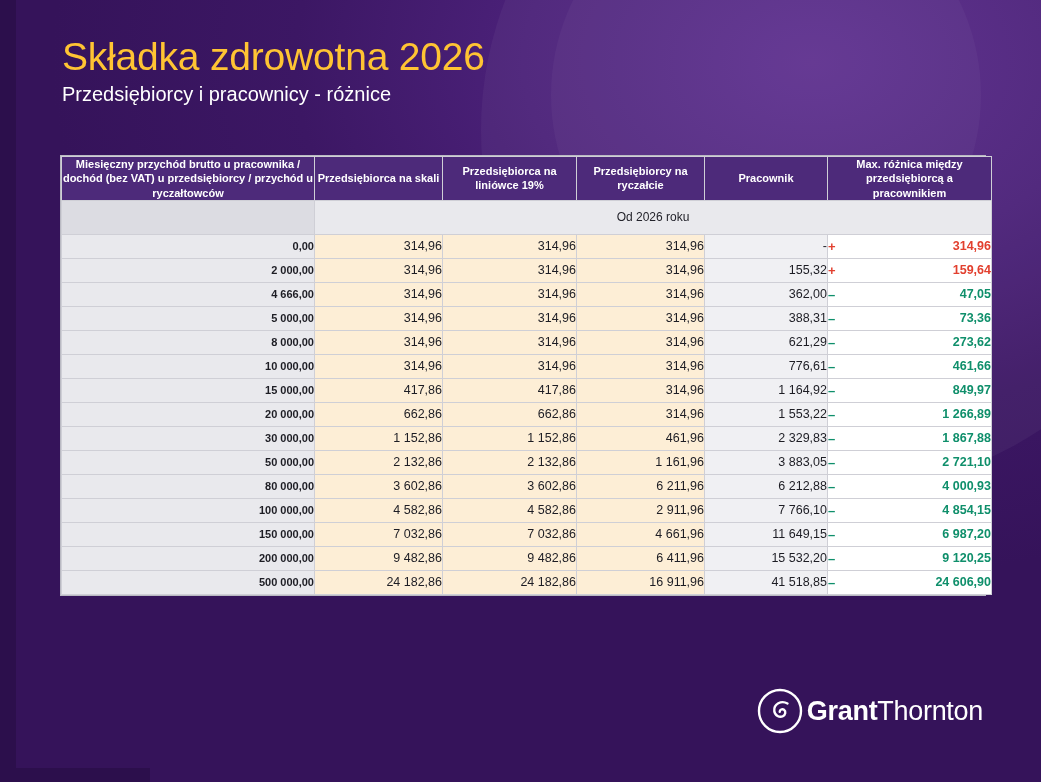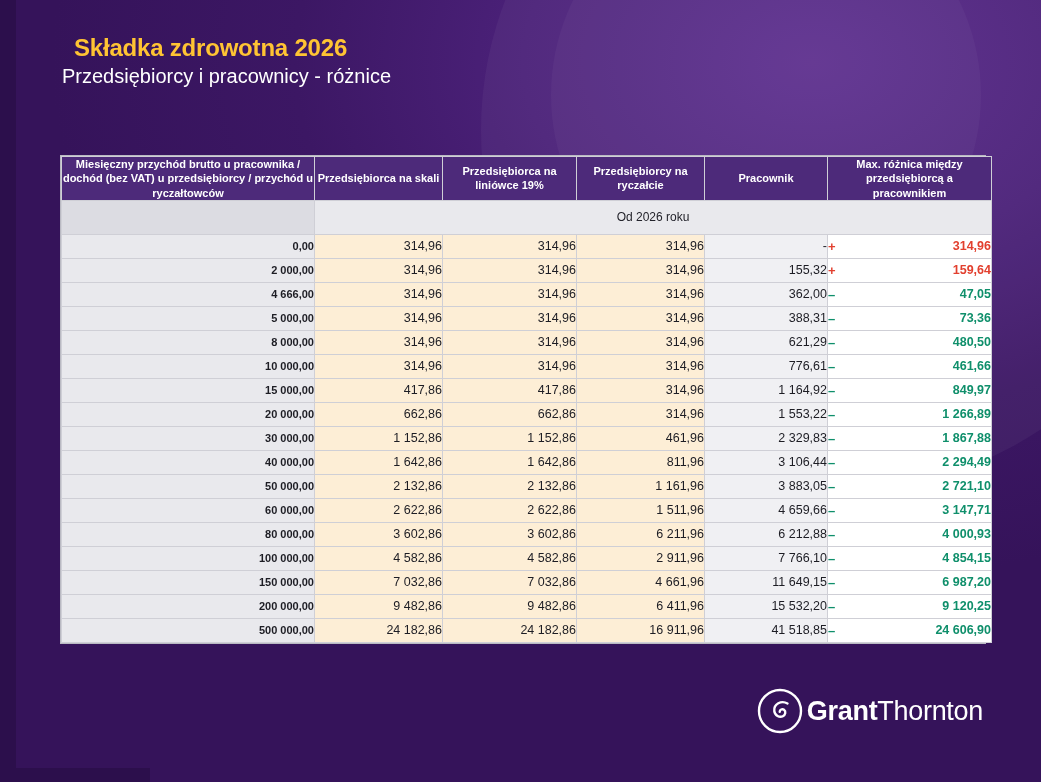--- a/index.html
+++ b/index.html
@@ -54,26 +54,26 @@
     background: #2c0f4c;
   }
 
   .titles {
     position: absolute;
     left: 62px;
     top: 34px;
     z-index: 5;
   }
   .title-main {
-    font-size: 24px;
-    font-weight: bold;
+    font-size: 39px;
+    font-weight: normal;
     color: #ffc433;
     letter-spacing: -0.2px;
     line-height: 1.18;
-    margin: 0 0 2px 12px;
+    margin: 0 0 2px 0;
   }
   .title-sub {
     font-size: 20px;
     font-weight: normal;
     color: #ffffff;
     line-height: 1.2;
     margin: 0;
   }
 
   .table-wrap {
@@ -273,21 +273,21 @@
           </tr>
           <tr>
             <td class="c-income">8 000,00</td>
             <td class="c-ent">314,96</td>
             <td class="c-ent">314,96</td>
             <td class="c-ent">314,96</td>
             <td class="c-emp">621,29</td>
             <td class="c-diff">
               <div class="diff-inner neg">
                 <span class="diff-sign">–</span>
-                <span class="diff-val">480,50</span>
+                <span class="diff-val">273,62</span>
               </div>
             </td>
           </tr>
           <tr>
             <td class="c-income">10 000,00</td>
             <td class="c-ent">314,96</td>
             <td class="c-ent">314,96</td>
             <td class="c-ent">314,96</td>
             <td class="c-emp">776,61</td>
             <td class="c-diff">
@@ -330,55 +330,29 @@
             <td class="c-ent">461,96</td>
             <td class="c-emp">2 329,83</td>
             <td class="c-diff">
               <div class="diff-inner neg">
                 <span class="diff-sign">–</span>
                 <span class="diff-val">1 867,88</span>
               </div>
             </td>
           </tr>
           <tr>
-            <td class="c-income">40 000,00</td>
-            <td class="c-ent">1 642,86</td>
-            <td class="c-ent">1 642,86</td>
-            <td class="c-ent">811,96</td>
-            <td class="c-emp">3 106,44</td>
-            <td class="c-diff">
-              <div class="diff-inner neg">
-                <span class="diff-sign">–</span>
-                <span class="diff-val">2 294,49</span>
-              </div>
-            </td>
-          </tr>
-          <tr>
             <td class="c-income">50 000,00</td>
             <td class="c-ent">2 132,86</td>
             <td class="c-ent">2 132,86</td>
             <td class="c-ent">1 161,96</td>
             <td class="c-emp">3 883,05</td>
             <td class="c-diff">
               <div class="diff-inner neg">
                 <span class="diff-sign">–</span>
                 <span class="diff-val">2 721,10</span>
-              </div>
-            </td>
-          </tr>
-          <tr>
-            <td class="c-income">60 000,00</td>
-            <td class="c-ent">2 622,86</td>
-            <td class="c-ent">2 622,86</td>
-            <td class="c-ent">1 511,96</td>
-            <td class="c-emp">4 659,66</td>
-            <td class="c-diff">
-              <div class="diff-inner neg">
-                <span class="diff-sign">–</span>
-                <span class="diff-val">3 147,71</span>
               </div>
             </td>
           </tr>
           <tr>
             <td class="c-income">80 000,00</td>
             <td class="c-ent">3 602,86</td>
             <td class="c-ent">3 602,86</td>
             <td class="c-ent">6 211,96</td>
             <td class="c-emp">6 212,88</td>
             <td class="c-diff">

